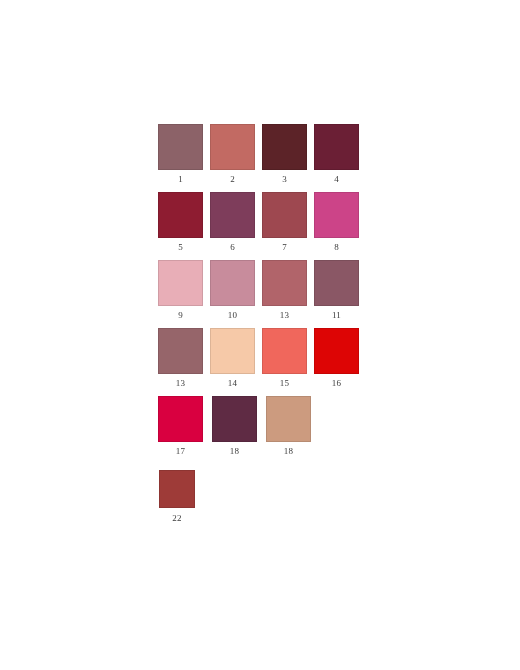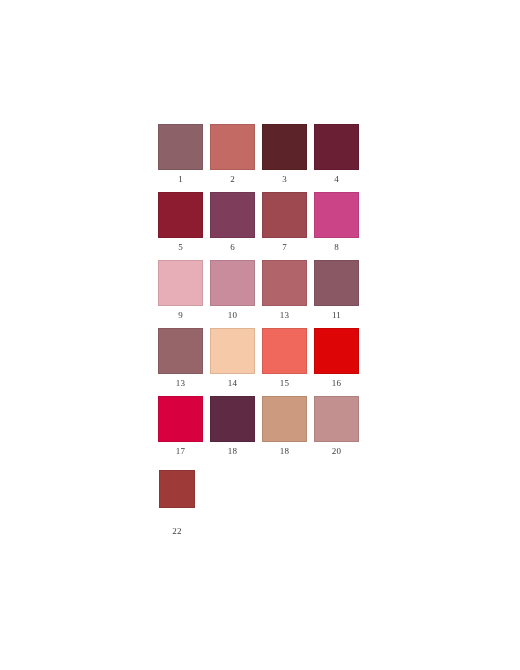--- a/index.html
+++ b/index.html
@@ -55,21 +55,21 @@
 
   
   .swatch-cell.small .swatch-chip {
     width: 36px;
     height: 38px;
     margin-top: 6px;
     margin-left: 1px;
   }
   .swatch-cell.small .swatch-label {
     width: 38px;
-    margin-top: 18px;
+    margin-top: 5px;
   }
 </style>
 </head>
 <body style="background: rgb(255, 255, 255);">
 
 <div id="swatch-chart">
     <div class="swatch-row">
       <div class="swatch-cell">
         <div class="swatch-chip" title="muted-mauve-brown" style="background: rgb(140, 98, 104);"></div>
         <div class="swatch-label">1</div>
@@ -147,24 +147,20 @@
         <div class="swatch-label">17</div>
       </div>
       <div class="swatch-cell">
         <div class="swatch-chip" title="dark-plum-purple" style="background: rgb(95, 43, 68);"></div>
         <div class="swatch-label">18</div>
       </div>
       <div class="swatch-cell">
         <div class="swatch-chip" title="warm-tan-nude" style="background: rgb(204, 155, 127);"></div>
         <div class="swatch-label">18</div>
       </div>
-      <div class="swatch-cell">
-        <div class="swatch-chip" title="dusty-rose-beige" style="background: rgb(194, 144, 142);"></div>
-        <div class="swatch-label">20</div>
-      </div>
     </div>
     <div class="swatch-row">
       <div class="swatch-cell small">
         <div class="swatch-chip" title="brick-red-brown" style="background: rgb(158, 59, 56);"></div>
         <div class="swatch-label">22</div>
       </div>
       <div class="swatch-cell empty"></div>
       <div class="swatch-cell empty"></div>
     </div>
   </div>

